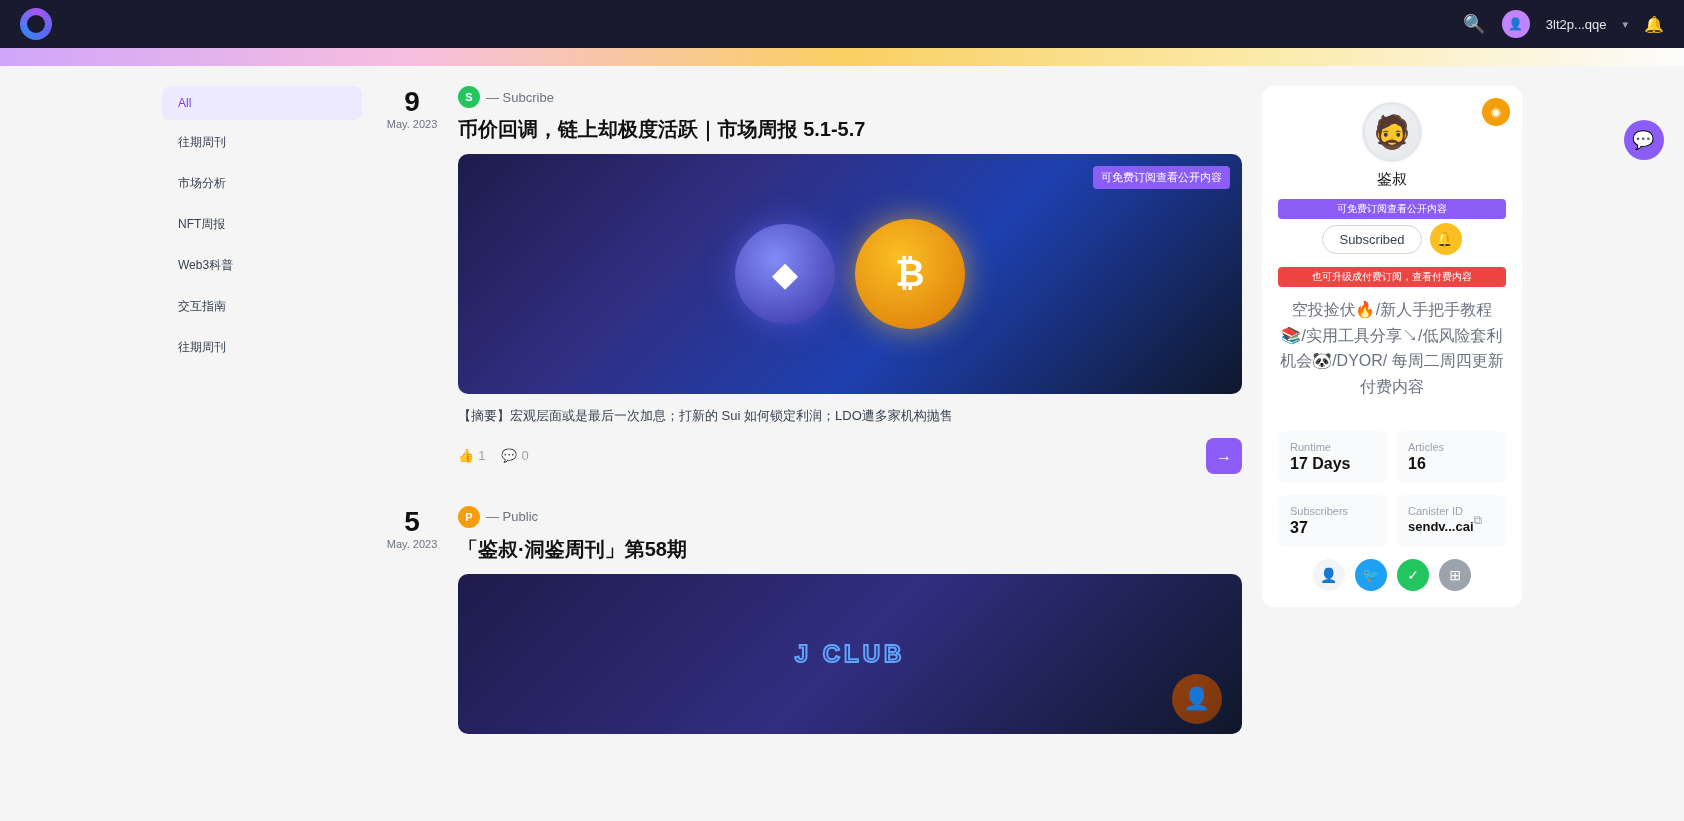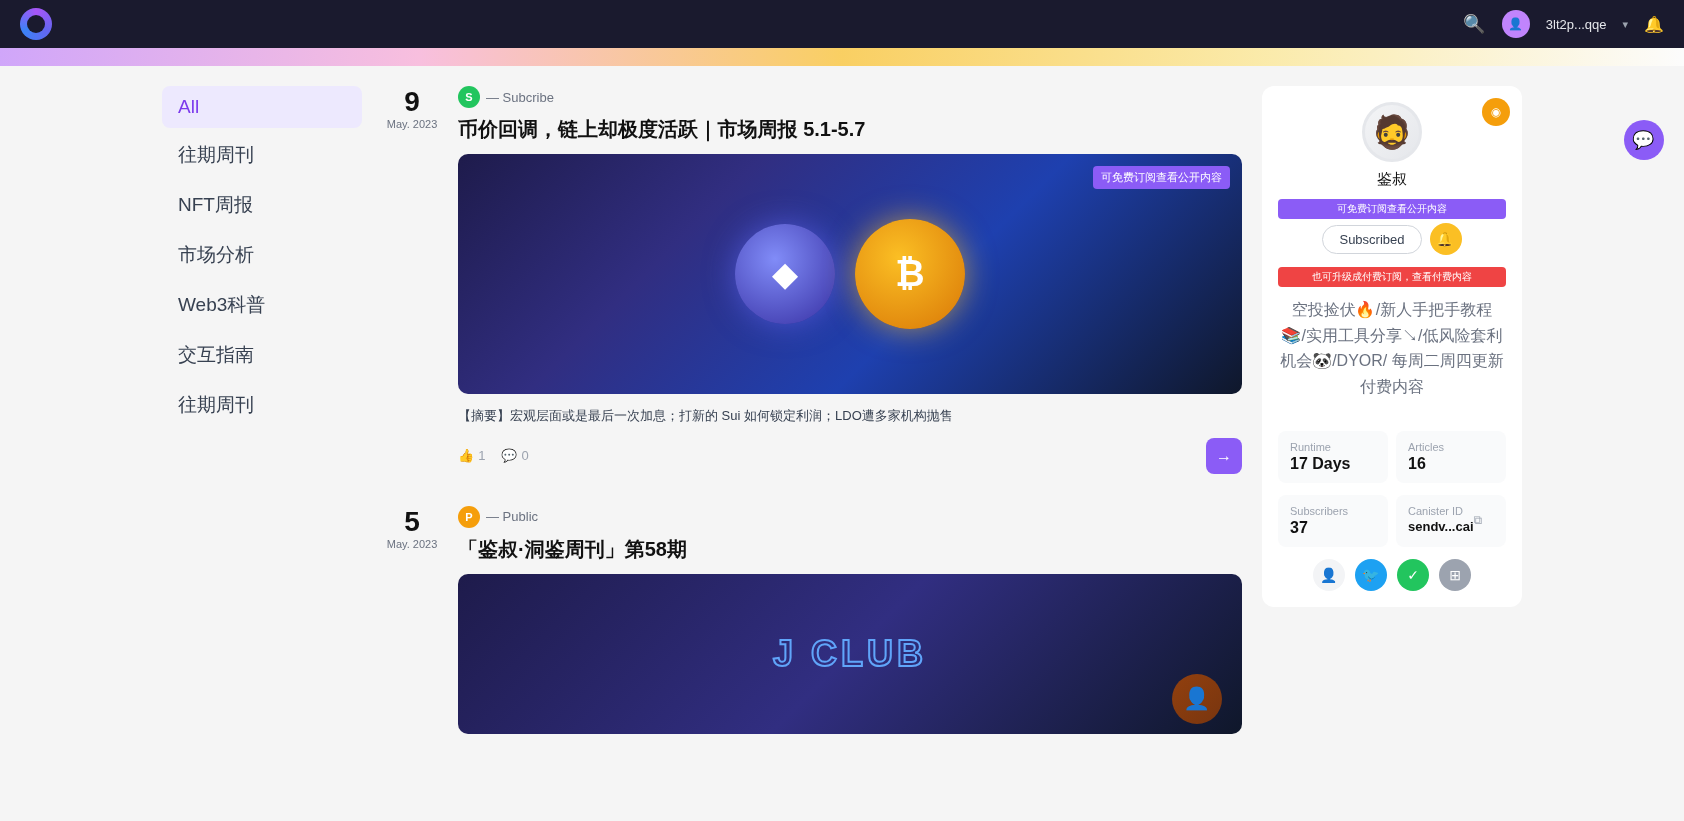--- a/index.html
+++ b/index.html
@@ -53,21 +53,21 @@
 
     
     .sidebar {
       width: 200px;
       flex-shrink: 0;
     }
     .sidebar-item {
       padding: 10px 16px;
       border-radius: 8px;
       cursor: pointer;
-      font-size: 19px;
+      font-size: 12px;
       color: #374151;
       margin-bottom: 4px;
     }
     .sidebar-item.active {
       background: #ede9fe;
       color: #7c3aed;
       font-weight: 500;
     }
 
     
@@ -139,21 +139,21 @@
     }
 
     
     .jclub-image {
       width: 100%; height: 160px; border-radius: 10px;
       background: linear-gradient(135deg, #1e1b4b 0%, #312e81 50%, #0f172a 100%);
       position: relative; overflow: hidden;
       display: flex; align-items: center; justify-content: center;
     }
     .jclub-text {
-      font-size: 36px; font-weight: 900; color: transparent;
+      font-size: 24px; font-weight: 900; color: transparent;
       -webkit-text-stroke: 2px #60a5fa;
       letter-spacing: 4px;
     }
 
     
     .right-sidebar { width: 260px; flex-shrink: 0; }
     .author-card {
       background: white; border-radius: 12px;
       padding: 16px; position: relative;
     }
@@ -243,24 +243,24 @@
 <div class="main-layout">
 
   <aside class="sidebar">
     <div class="sidebar-item active">
       <span>All</span>
     </div>
     <div class="sidebar-item">
       <span>往期周刊</span>
     </div>
     <div class="sidebar-item">
+      <span>市场分析</span>
+    </div>
+    <div class="sidebar-item">
       <span>NFT周报</span>
-    </div>
-    <div class="sidebar-item">
-      <span>市场分析</span>
     </div>
     <div class="sidebar-item">
       <span>Web3科普</span>
     </div>
     <div class="sidebar-item">
       <span>交互指南</span>
     </div>
     <div class="sidebar-item">
       <span>往期周刊</span>
     </div>

